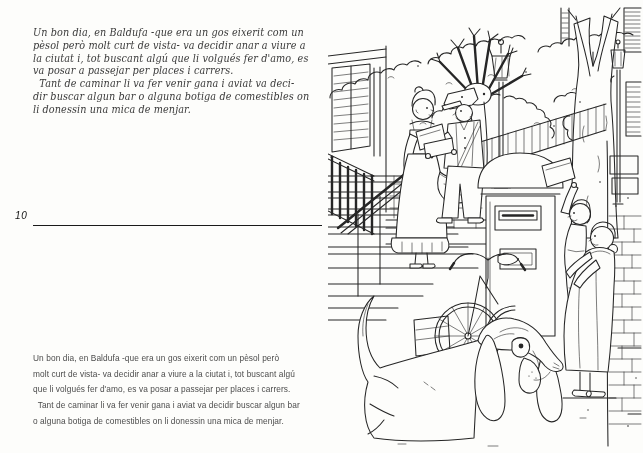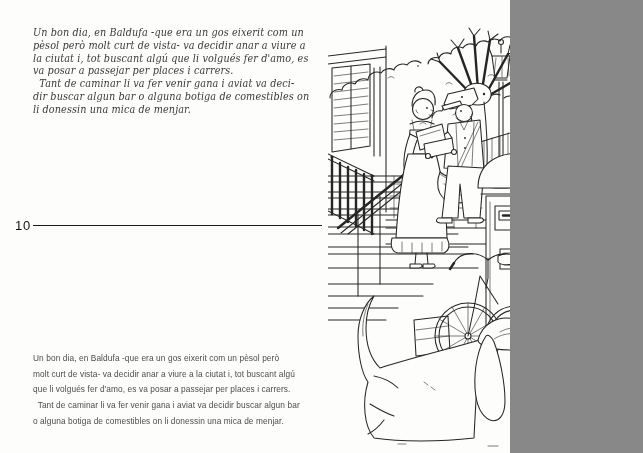--- a/index.html
+++ b/index.html
@@ -1,25 +1,25 @@
 <!DOCTYPE html>
 <html><head>
 <meta charset="utf-8">
 <style>
   html,body{margin:0;padding:0;background:#888;}
-  .page{position:relative;width:510px;height:453px;background:#fdfdfb;overflow:hidden;
+  .page{position:relative;width:643px;height:453px;background:#fdfdfb;overflow:hidden;
         font-family:"Liberation Sans",sans-serif;color:#262626;}
   .script-text{position:absolute;left:33px;top:27px;width:300px;
         font-family:"DejaVu Serif",serif;font-style:italic;
         font-size:10.2px;line-height:12.8px;color:#3a3a3a;
         white-space:pre;transform:scaleX(.95);transform-origin:0 0;letter-spacing:.1px;}
   .print-text{position:absolute;left:33px;top:350px;width:350px;
         font-size:9.8px;line-height:15.7px;color:#4c4c4c;
         white-space:pre;transform:scaleX(.85);transform-origin:0 0;letter-spacing:.1px;}
-  .folio{position:absolute;left:15px;top:218px;font-size:13px;letter-spacing:.8px;color:#111;}
+  .folio{position:absolute;left:15px;top:210px;font-size:10px;letter-spacing:.8px;color:#111;font-style:italic;}
   .folio-rule{position:absolute;left:33px;top:225px;width:289px;height:1px;background:#1a1a1a;}
   .illo{position:absolute;left:328px;top:6px;width:315px;height:447px;}
   
   .ln{fill:none;stroke:#262626;stroke-width:1.05;stroke-linecap:round;stroke-linejoin:round;}
   .fw{fill:#fdfdfb;stroke:#262626;stroke-width:1.05;stroke-linecap:round;stroke-linejoin:round;}
   .thk{fill:none;stroke:#262626;stroke-width:2.4;stroke-linecap:round;}
   .thn{fill:none;stroke:#262626;stroke-width:.6;stroke-linecap:round;}
   .dt{fill:#262626;stroke:none;}
 </style>
 </head>

